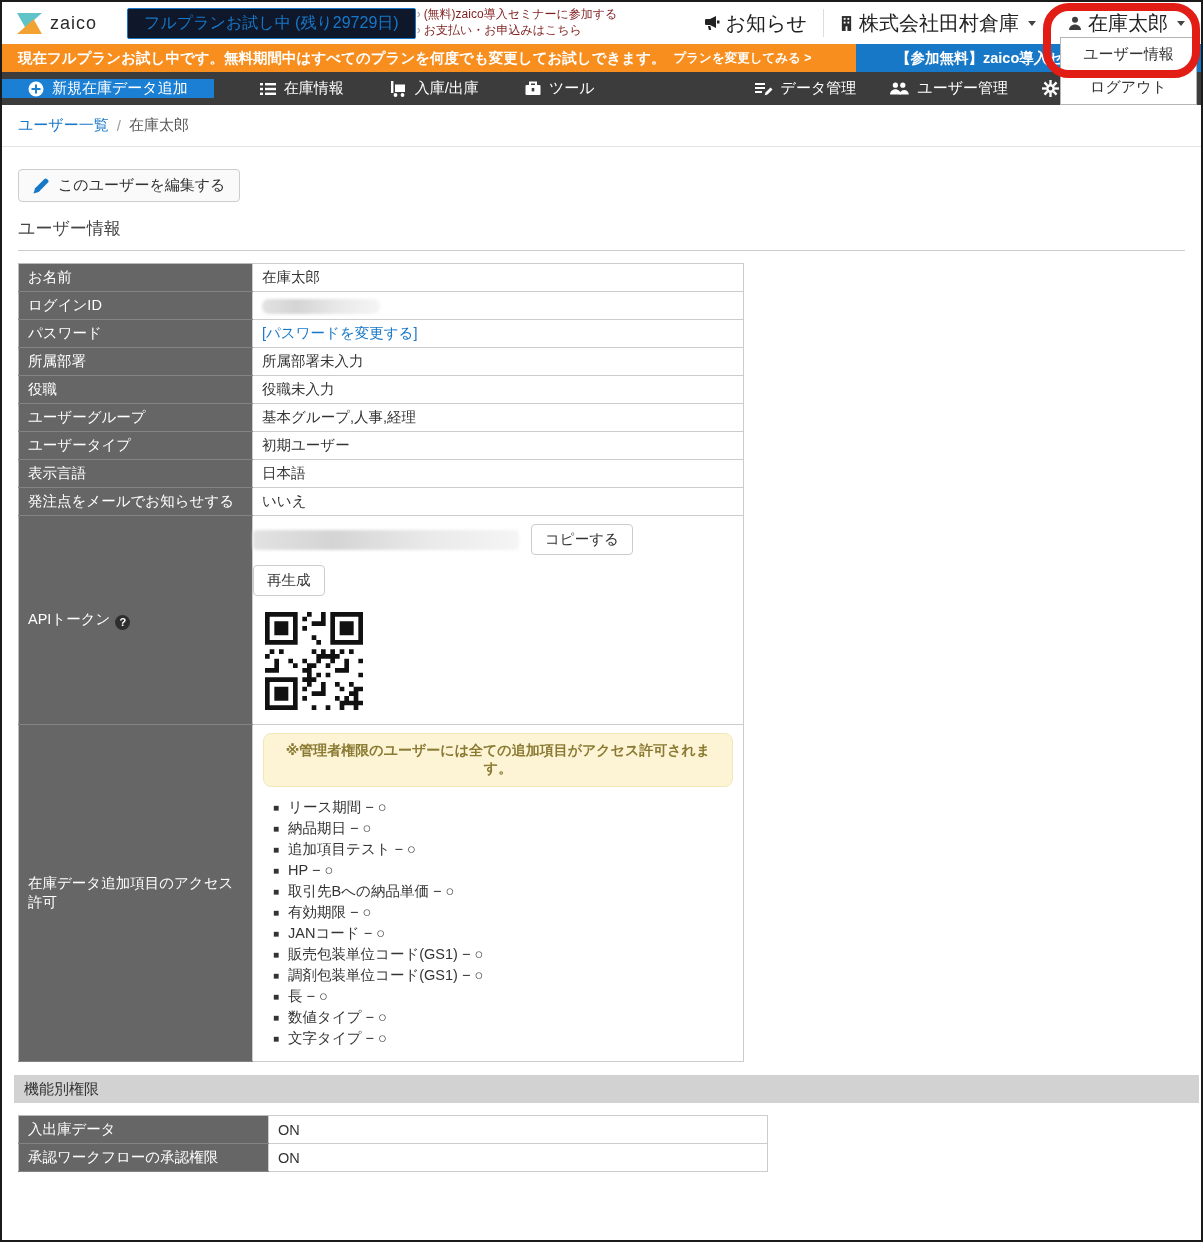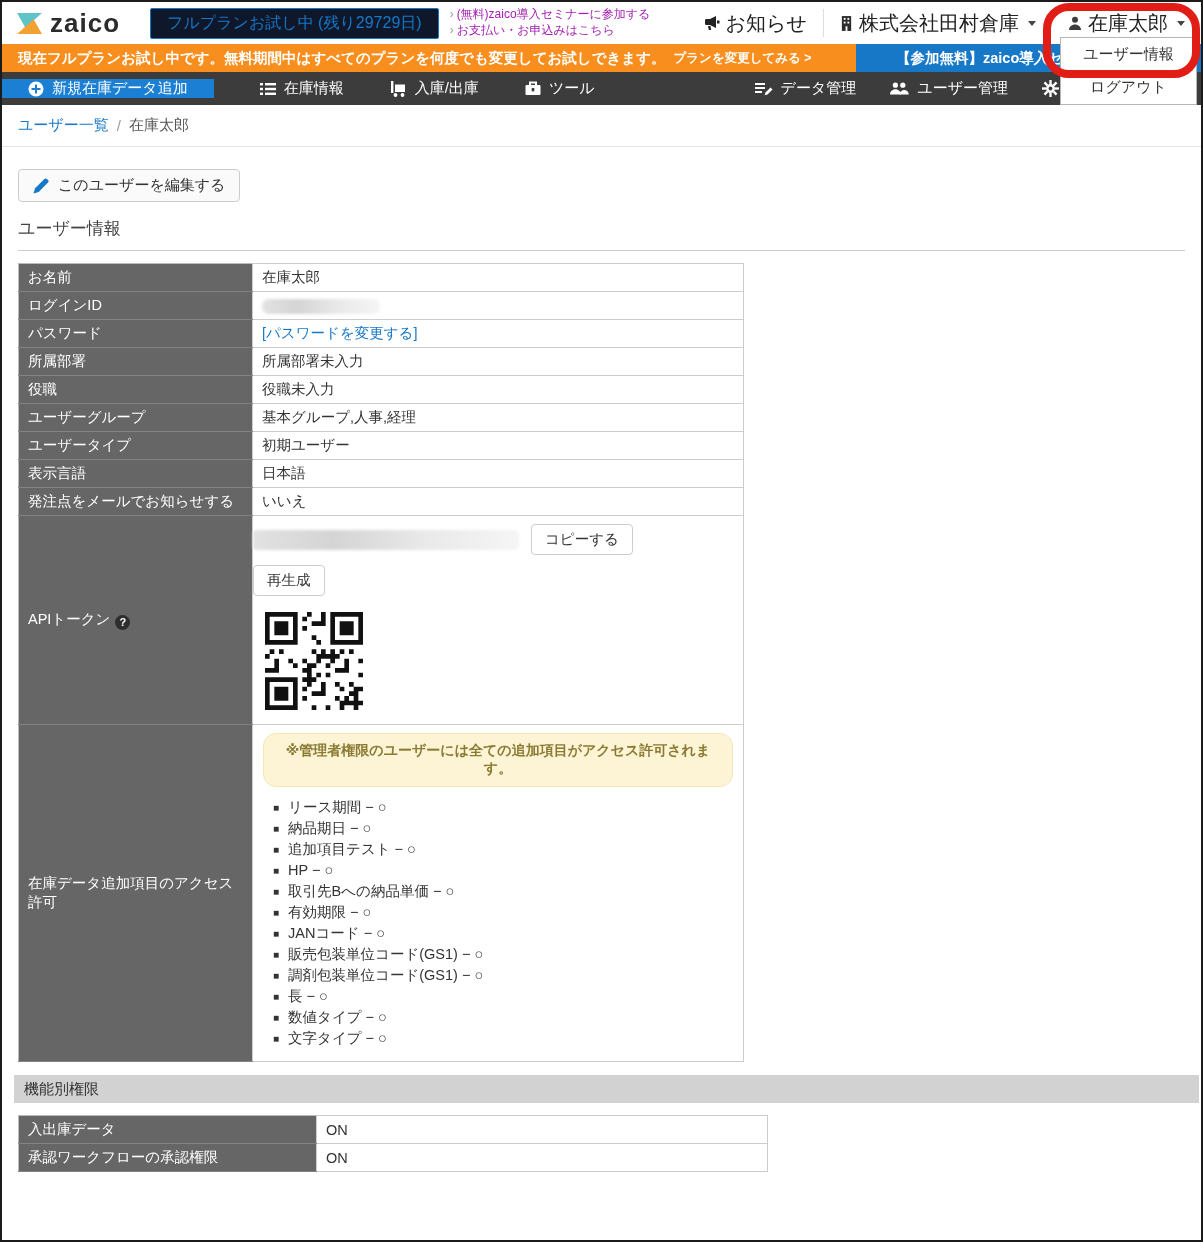--- a/index.html
+++ b/index.html
@@ -2,23 +2,23 @@
 <html><head>
 <meta charset="utf-8">
 <style>
   * { box-sizing: border-box; margin: 0; padding: 0; }
   body { margin: 0; background: #fff; font-family: "Liberation Sans", "DejaVu Sans", sans-serif; }
   .page { position: relative; width: 1203px; height: 1242px; border: 2px solid #1b1b1b; background: #fff; overflow: hidden; }
 
   
   .header { height: 42px; display: flex; align-items: center; padding-left: 14px; background: #fff; }
   .logo { display: flex; align-items: center; gap: 7px; }
-  .logo-text { font-size: 26px; font-weight: bold; color: #2b2b2b; letter-spacing: 1px; }
+  .logo-text { font-size: 18px; font-weight: normal; color: #2b2b2b; letter-spacing: 1px; }
   .trial-badge { margin-left: 30px; border: 1px solid #1878c8; color: #1878c8; background: #0f172a; font-size: 16px; padding: 4px 16px; border-radius: 2px; white-space: nowrap; cursor: pointer; }
-  .top-links { margin-left: 11px; display: flex; flex-direction: column; justify-content: center; font-size: 12px; color: #a21caf; line-height: 1.3; }
+  .top-links { margin-left: 1px; display: flex; flex-direction: column; justify-content: center; font-size: 12px; color: #7f1d1d; line-height: 1.3; }
   .top-link { cursor: pointer; }
   .top-link::before { content: "›"; margin-right: 3px; color: #9a9aa4; }
   .header-right { margin-left: auto; display: flex; align-items: center; height: 100%; }
   .hdr-item { display: flex; align-items: center; gap: 6px; font-size: 20px; color: #222; padding: 0 16px; cursor: pointer; white-space: nowrap; }
   .v-sep { width: 1px; height: 28px; background: #ddd; }
   .caret { width: 0; height: 0; border-left: 4px solid transparent; border-right: 4px solid transparent; border-top: 5px solid #444; margin-left: 3px; }
 
   
   .banner { height: 28px; display: flex; align-items: center; background: #f78e1e; color: #fff; overflow: hidden; }
   .banner-msg { padding-left: 16px; font-size: 14.5px; font-weight: bold; white-space: nowrap; }
@@ -42,40 +42,40 @@
   
   .content { padding: 0 16px; }
   .edit-btn { margin-top: 22px; display: inline-flex; align-items: center; gap: 9px; border: 1px solid #ccc; border-radius: 4px; background: #fafafa; padding: 6px 14px; font-size: 15px; color: #333; cursor: pointer; }
   .section-title { margin-top: 15px; font-size: 17px; color: #444; padding-bottom: 10px; border-bottom: 1px solid #ccc; }
 
   table.dtable { border-collapse: collapse; margin-top: 12px; font-size: 14.5px; table-layout: fixed; border: 1px solid #bbb; }
   table.info { width: 726px; }
   table.feature { width: 750px; }
   .dtable th { background: #666; color: #fff; font-weight: normal; text-align: left; padding: 3px 9px; border-bottom: 1px solid #838383; vertical-align: middle; font-size: 14.5px; }
   table.info th { width: 234px; }
-  table.feature th { width: 298px; }
+  table.feature th { width: 250px; }
   .dtable td { border: 1px solid #ccc; padding: 3px 9px; color: #333; background: #fff; vertical-align: middle; }
   .dtable tr { height: 28px; }
   a.inline-link, .inline-link { color: #1878c8; text-decoration: none; cursor: pointer; }
 
   .blur-bar { display: inline-block; height: 15px; border-radius: 7px; vertical-align: middle;
     background: linear-gradient(90deg, #e2e2e2, #d4d4d4 30%, #e9e9e9 65%, #f5f5f5); filter: blur(1.5px); }
   .blur-email { width: 180px; margin-right: 10px; }
   .blur-login { width: 118px; }
   .blur-token { width: 266px; height: 20px; border-radius: 4px; }
 
   .api-cell { padding: 8px 0 !important; }
   .token-row { display: flex; align-items: center; gap: 12px; }
   .btn { border: 1px solid #ccc; border-radius: 4px; background: #fff; padding: 5px 13px; font-size: 14.5px; color: #333; cursor: pointer; }
   .regen-row { margin-top: 10px; }
   .qr { display: block; margin: 16px 0 6px 12px; }
   .help-icon { display: inline-flex; width: 15px; height: 15px; border-radius: 50%; background: #2e2e2e; color: #fff; font-size: 11px; font-weight: bold; align-items: center; justify-content: center; margin-left: 5px; vertical-align: -2px; }
 
   .access-cell { padding: 8px 10px !important; }
-  .warn-box { background: #fcf4d4; border: 1px solid #f3e7b8; border-radius: 13px; padding: 8px 12px; font-weight: bold; color: #8a7a33; font-size: 14px; text-align: center; margin-bottom: 10px; }
+  .warn-box { background: #fcf4d4; border: 1px solid #f3e7b8; border-radius: 8px; padding: 8px 12px; font-weight: bold; color: #8a7a33; font-size: 14px; text-align: center; margin-bottom: 10px; }
   ul.access-list { list-style: none; padding-left: 10px; margin: 2px 0 4px; }
   ul.access-list li { font-size: 14.5px; color: #333; line-height: 21px; }
   ul.access-list li::before { content: "■"; font-size: 10px; margin-right: 9px; vertical-align: 1px; color: #333; }
 
   .feature-bar { margin: 13px -14px 0 -4px; height: 28px; background: #d2d2d2; display: flex; align-items: center; padding-left: 10px; font-size: 15px; color: #333; }
 
   
   .dropdown { position: absolute; left: 1058px; top: 35px; width: 137px; background: #fff; border: 1px solid #b5b5b5; z-index: 40; }
   .dropdown-item { height: 33px; display: flex; align-items: center; justify-content: center; font-size: 15px; color: #333; cursor: pointer; }
   .annotation { position: absolute; left: 1041px; top: 1px; width: 157px; height: 75px; border: 8px solid #e21d16; border-radius: 26px; z-index: 50; pointer-events: none; }

